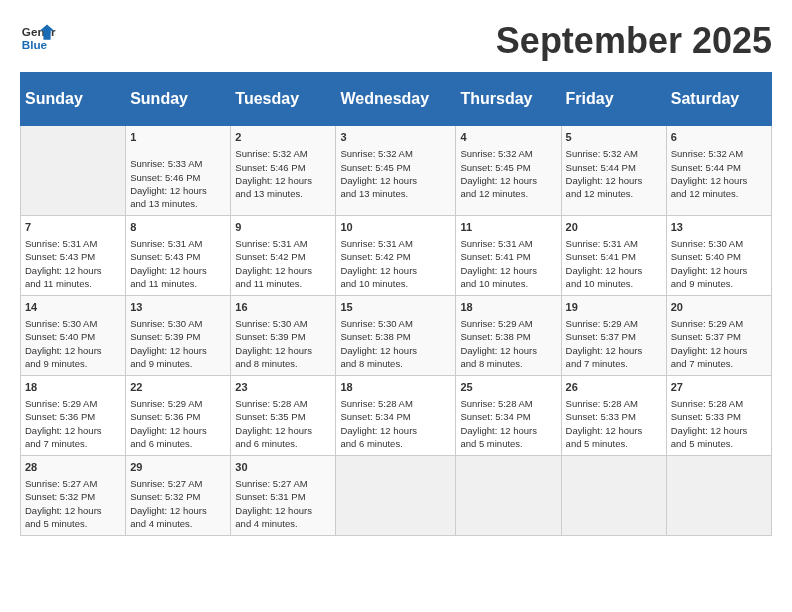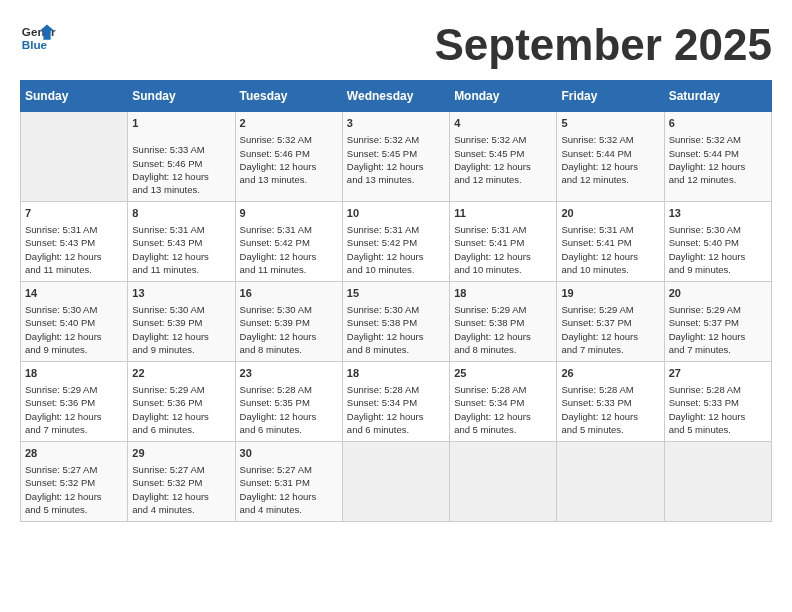--- a/index.html
+++ b/index.html
@@ -22,39 +22,39 @@
       gap: 4px;
     }
     .logo-icon {
       width: 36px;
       height: 36px;
     }
     .title-block {
       text-align: right;
     }
     .month-title {
-      font-size: 44px;
+      font-size: 36px;
       font-weight: bold;
       color: #333;
     }
     .location-title {
       font-size: 14px;
       color: #333;
     }
     table {
       width: 100%;
       border-collapse: collapse;
       font-size: 10px;
     }
     thead tr th {
       background-color: #2b6cb0;
       color: #fff;
-      padding: 8px 4px;
+      padding: 17px 4px;
       text-align: left;
-      font-size: 12px;
+      font-size: 16px;
       border: 1px solid #2b6cb0;
     }
     tbody tr td {
       border: 1px solid #ccc;
       vertical-align: top;
       padding: 4px;
       min-height: 70px;
       height: 80px;
       color: #333;
       font-size: 9.5px;
@@ -92,21 +92,21 @@
   </div>
 </div>
 
 <table>
   <thead>
     <tr>
     <th>Sunday</th>
         <th>Sunday</th>
         <th>Tuesday</th>
         <th>Wednesday</th>
-        <th>Monday</th>
+        <th>Thursday</th>
         <th>Friday</th>
         <th>Saturday</th>
       </tr>
   </thead>
   <tbody id="calendar-body">
   <tr>
         <td class="empty-cell"></td>
         <td>
           <span class="day-number">1</span>
           <div style="white-space: pre-line; margin-top: 12px;">Sunrise: 5:33 AM

